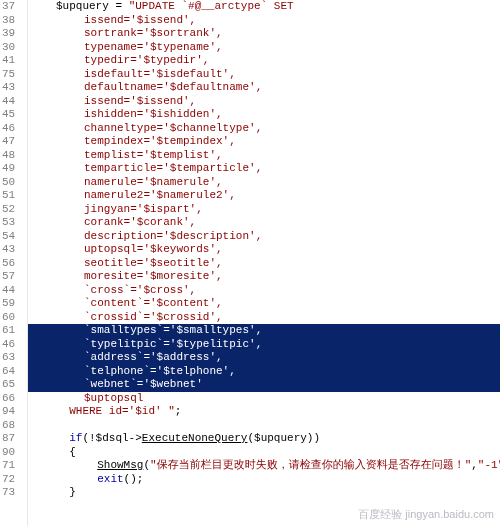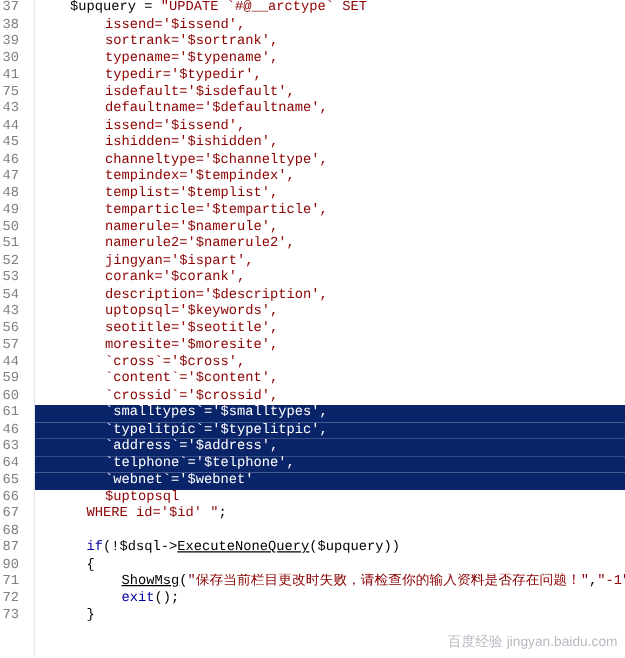--- a/index.html
+++ b/index.html
@@ -82,21 +82,21 @@
       <div class="ln">57</div>
       <div class="ln">44</div>
       <div class="ln">59</div>
       <div class="ln">60</div>
       <div class="ln">61</div>
       <div class="ln">46</div>
       <div class="ln">63</div>
       <div class="ln">64</div>
       <div class="ln">65</div>
       <div class="ln">66</div>
-      <div class="ln">67</div>
+      <div class="ln">94</div>
       <div class="ln">68</div>
       <div class="ln">87</div>
       <div class="ln">90</div>
       <div class="ln">71</div>
       <div class="ln">72</div>
       <div class="ln">73</div>
     </div>
   <div class="code">
       <div class="row"><span class="pad1"></span><span class="pl">$upquery = </span><span class="str">"UPDATE `#@__arctype` SET</span></div>
       <div class="row"><span class="pad2"></span><span class="str">issend='$issend',</span></div>

